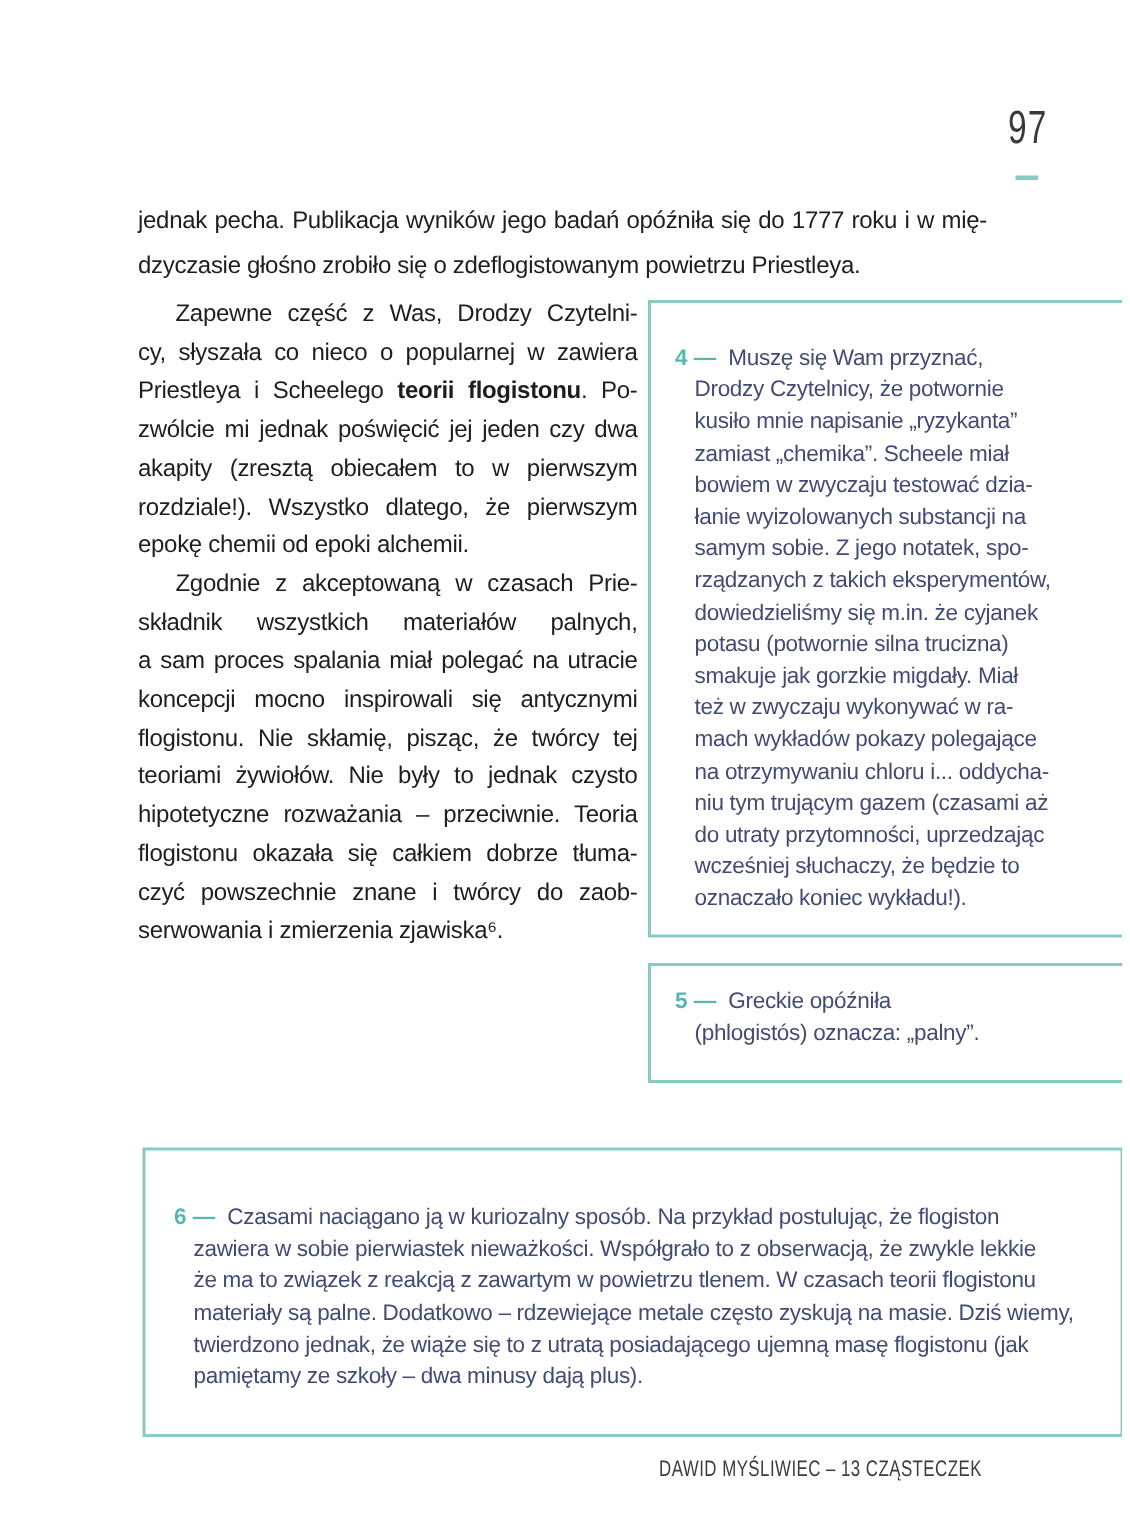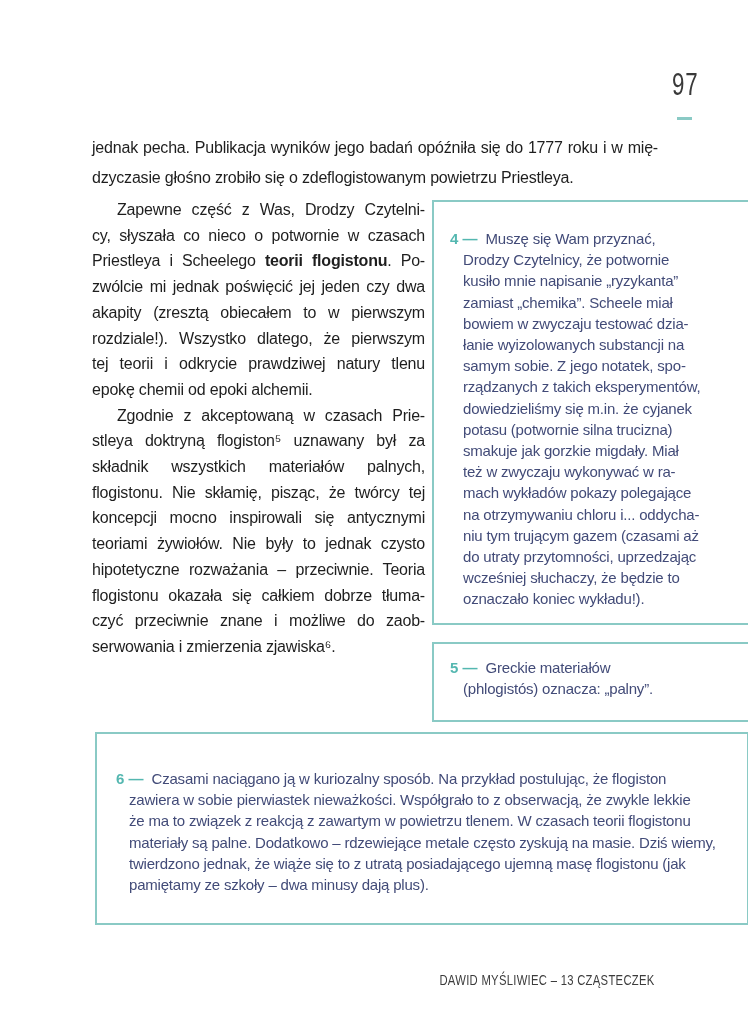--- a/index.html
+++ b/index.html
@@ -32,21 +32,21 @@
   .note {
     border:2px solid #8acac5; box-sizing:border-box;
     color:#424b78; font-size:15px; line-height:21.2px; letter-spacing:-0.2px;
     background:#ffffff;
   }
   .note .line { white-space:nowrap; }
   .note .first-line { margin-left:-13px; white-space:nowrap; }
   .marker { color:#54b7b0; font-weight:bold; letter-spacing:0; margin-right:8px; }
   .note-4 { left:432px; top:183px; width:345px; height:425px; padding:26px 8px 0 29px; }
   .note-5 { left:432px; top:625px; width:345px; height:80px;  padding:13px 8px 0 29px; }
-  .note-6 { left:95px;  top:715px; width:654px; height:193px; padding:34px 8px 0 32px; }
+  .note-6 { left:95px;  top:748px; width:654px; height:193px; padding:34px 8px 0 32px; }
 
   
   .footer {
     left:547px; top:954px; font-size:15px; color:#3c3c3c;
     letter-spacing:0.4px; white-space:nowrap;
     transform:translateX(-50%) scaleX(0.75); transform-origin:center top;
   }
   .bottom-edge { left:0; bottom:0; width:753px; height:2px; background:#ededed; }
 </style>
 </head>
@@ -59,41 +59,40 @@
 
   <div class="abs intro body-text jl">
       <div class="line">jednak pecha. Publikacja wyników jego badań opóźniła się do 1777 roku i w mię-</div>
       <div class="line no-just">dzyczasie głośno zrobiło się o zdeflogistowanym powietrzu Priestleya.</div>
     </div>
 
   <div class="abs main-col body-text">
     <div class="jl">
       <div class="jl">
           <div class="line indent">Zapewne część z Was, Drodzy Czytelni-</div>
-          <div class="line">cy, słyszała co nieco o potwornie w czasach</div>
+          <div class="line">cy, słyszała co nieco o popularnej w zawiera</div>
         </div>
       <div class="line"><span>Priestleya i Scheelego </span><b>teorii flogistonu</b><span>. Po-</span></div>
       <div class="jl">
           <div class="line">zwólcie mi jednak poświęcić jej jeden czy dwa</div>
           <div class="line">akapity (zresztą obiecałem to w pierwszym</div>
           <div class="line">rozdziale!). Wszystko dlatego, że pierwszym</div>
-          <div class="line">tej teorii i odkrycie prawdziwej natury tlenu</div>
           <div class="line no-just">epokę chemii od epoki alchemii.</div>
         </div>
     </div>
     <div class="jl">
         <div class="line indent">Zgodnie z akceptowaną w czasach Prie-</div>
-        <div class="line">stleya doktryną flogiston⁵ uznawany był za</div>
         <div class="line">składnik wszystkich materiałów palnych,</div>
+        <div class="line">a sam proces spalania miał polegać na utracie</div>
+        <div class="line">koncepcji mocno inspirowali się antycznymi</div>
         <div class="line">flogistonu. Nie skłamię, pisząc, że twórcy tej</div>
-        <div class="line">koncepcji mocno inspirowali się antycznymi</div>
         <div class="line">teoriami żywiołów. Nie były to jednak czysto</div>
         <div class="line">hipotetyczne rozważania – przeciwnie. Teoria</div>
         <div class="line">flogistonu okazała się całkiem dobrze tłuma-</div>
-        <div class="line">czyć przeciwnie znane i możliwe do zaob-</div>
+        <div class="line">czyć powszechnie znane i twórcy do zaob-</div>
         <div class="line no-just">serwowania i zmierzenia zjawiska⁶.</div>
       </div>
   </div>
 
   <div class="abs note note-4">
     <div class="first-line"><span class="marker">4 —</span><span>Muszę się Wam przyznać,</span></div>
     <div>
         <div class="line">Drodzy Czytelnicy, że potwornie</div>
         <div class="line">kusiło mnie napisanie „ryzykanta”</div>
         <div class="line">zamiast „chemika”. Scheele miał</div>
@@ -108,21 +107,21 @@
         <div class="line">mach wykładów pokazy polegające</div>
         <div class="line">na otrzymywaniu chloru i... oddycha-</div>
         <div class="line">niu tym trującym gazem (czasami aż</div>
         <div class="line">do utraty przytomności, uprzedzając</div>
         <div class="line">wcześniej słuchaczy, że będzie to</div>
         <div class="line">oznaczało koniec wykładu!).</div>
       </div>
   </div>
 
   <div class="abs note note-5">
-    <div class="first-line"><span class="marker">5 —</span><span>Greckie materiałów</span></div>
+    <div class="first-line"><span class="marker">5 —</span><span>Greckie opóźniła</span></div>
     <div>
         <div class="line">(phlogistós) oznacza: „palny”.</div>
       </div>
   </div>
 
   <div class="abs note note-6">
     <div class="first-line"><span class="marker">6 —</span><span>Czasami naciągano ją w kuriozalny sposób. Na przykład postulując, że flogiston</span></div>
     <div>
         <div class="line">zawiera w sobie pierwiastek nieważkości. Współgrało to z obserwacją, że zwykle lekkie</div>
         <div class="line">że ma to związek z reakcją z zawartym w powietrzu tlenem. W czasach teorii flogistonu</div>

